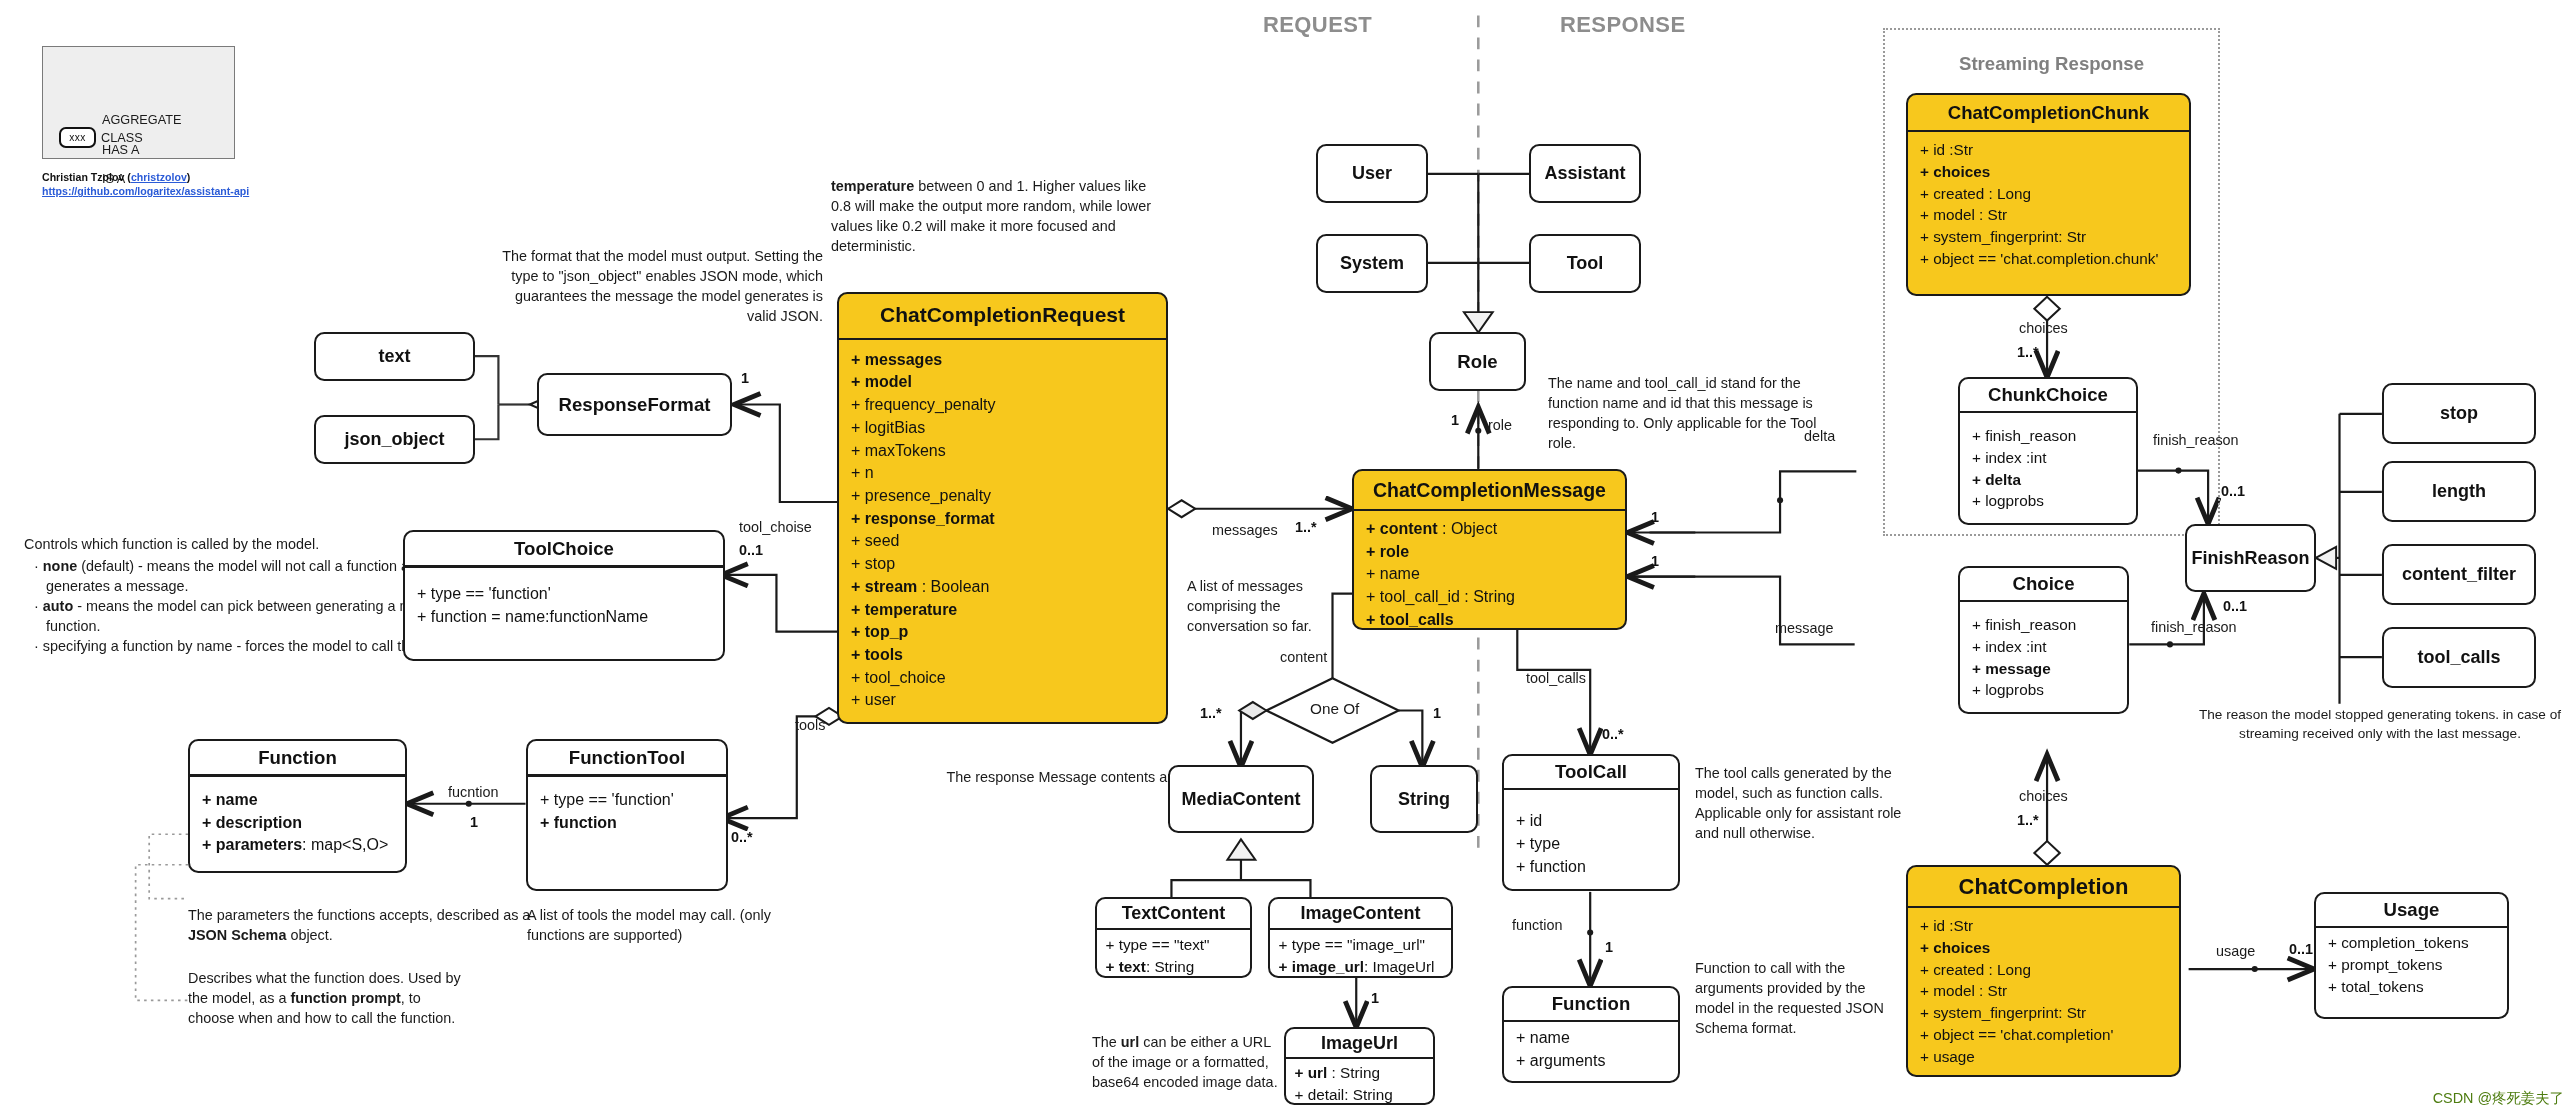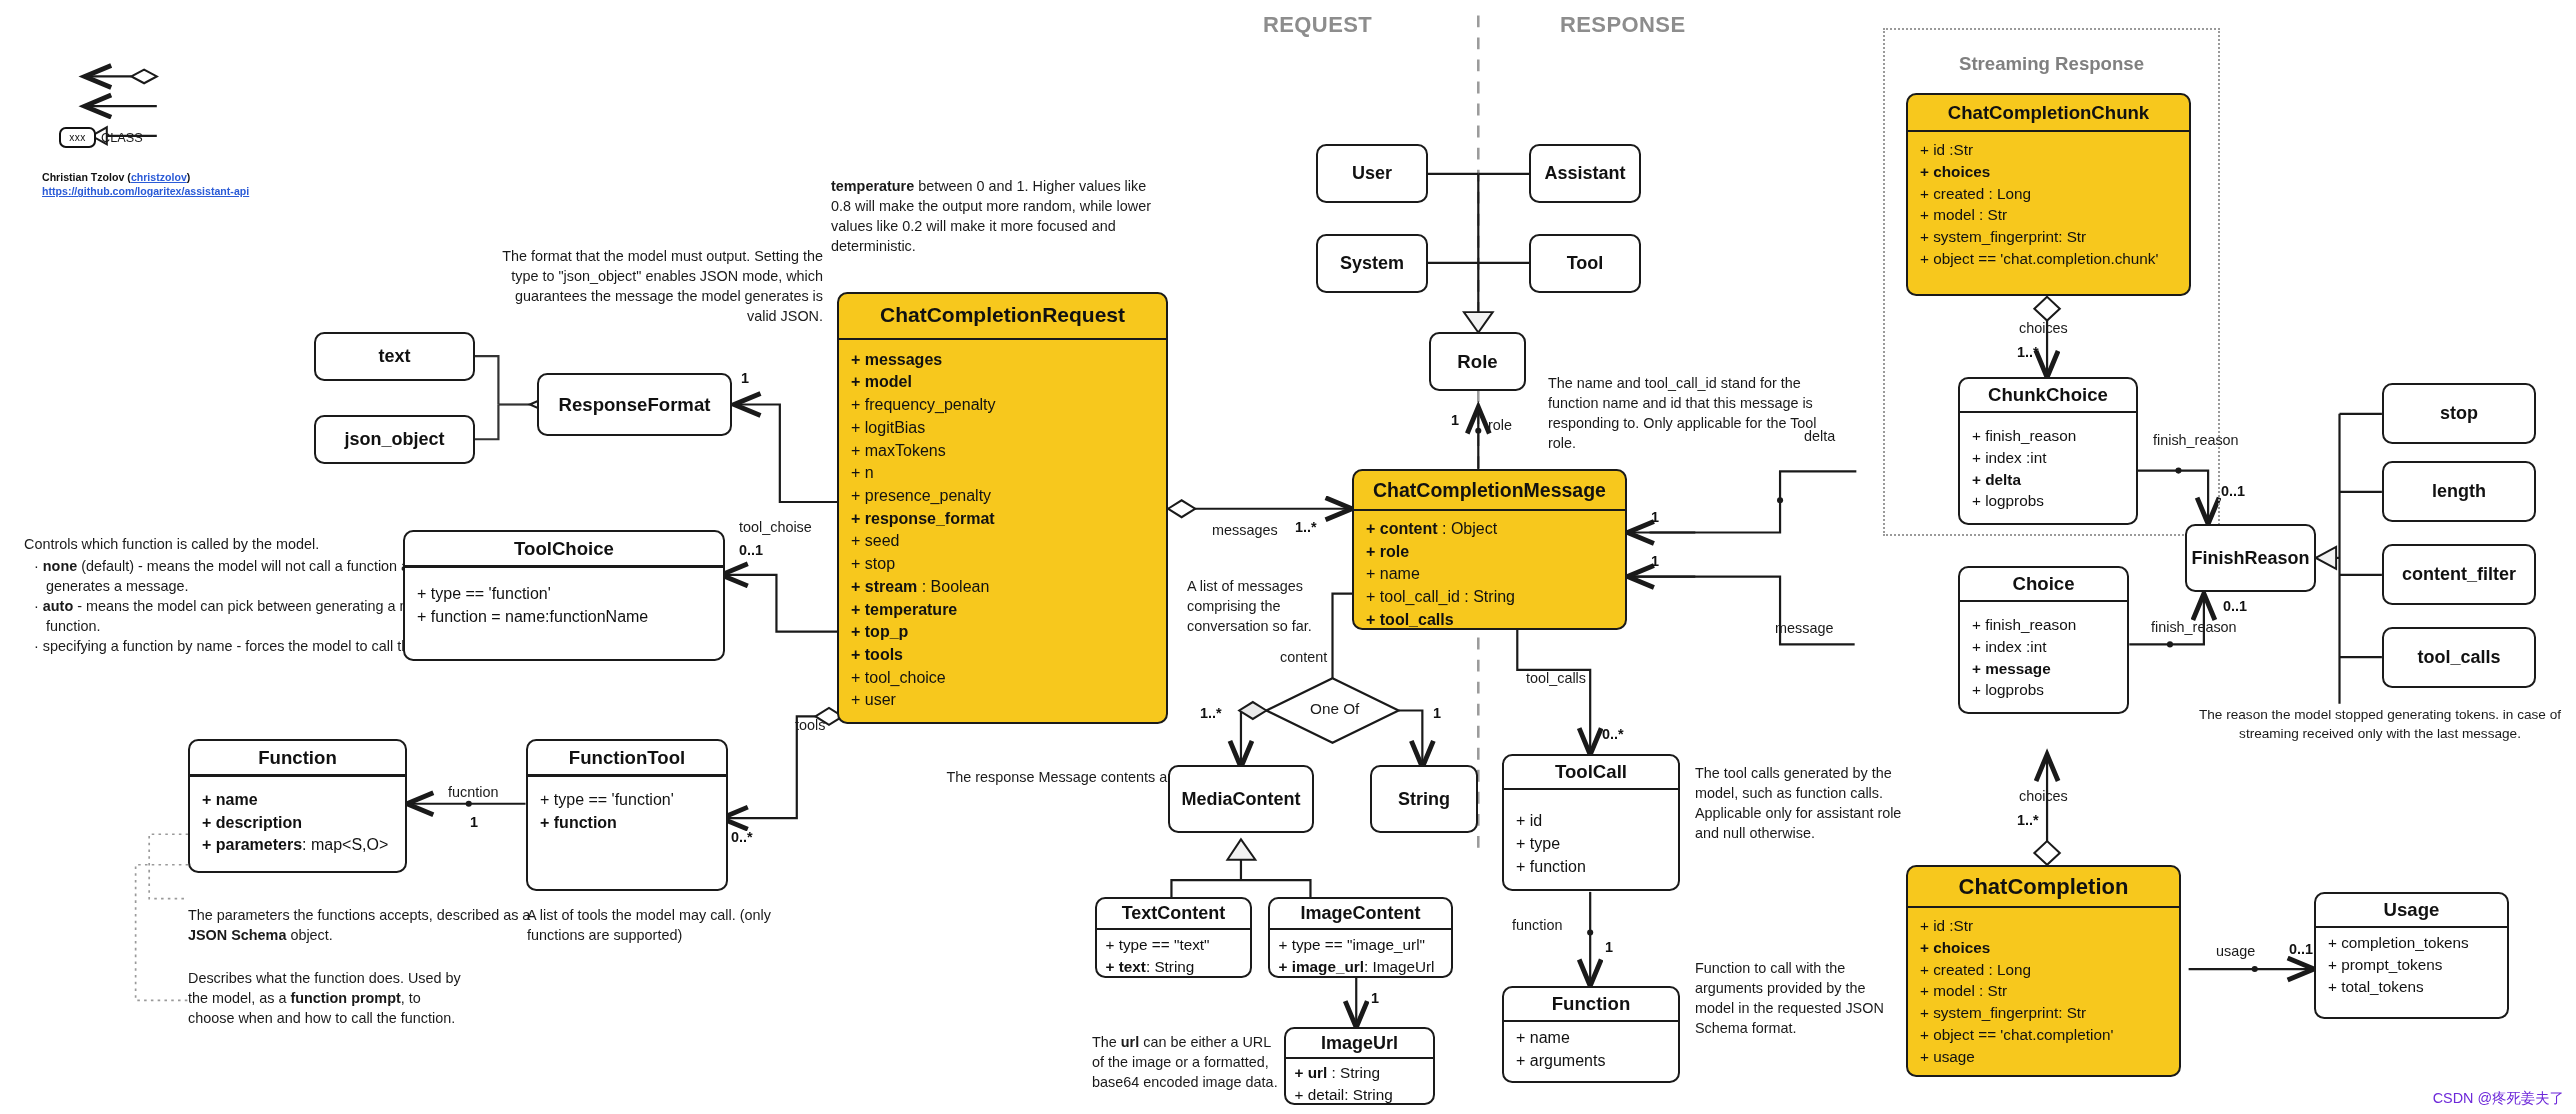--- a/index.html
+++ b/index.html
@@ -59,21 +59,21 @@
   .credit a, .credit .lnk{color:#2b5bd7;text-decoration:underline;}
 
   
   .streambox{
     position:absolute;left:1883px;top:28px;width:337px;height:508px;
     border:2.5px dotted #9a9a9a;box-sizing:border-box;background:transparent;
   }
   .streamtitle{position:absolute;left:1883px;top:53px;width:337px;text-align:center;
     color:#808080;font-weight:bold;font-size:18.6px;}
 
-  .watermark{position:absolute;right:12px;bottom:6.8px;color:#6d28d9;font-size:14.4px;}
+  .watermark{position:absolute;right:12px;bottom:6.8px;color:#4d7c0f;font-size:14.4px;}
 </style>
 </head>
 <body>
 
 <div class="stage">
 
   <svg class="wires" viewBox="0 0 3039 1315">
     <defs>
       <marker id="openArrow" markerWidth="16" markerHeight="16" refX="13" refY="6" orient="auto">
         <path d="M1,1 L13,6 L1,11" fill="none" stroke="#1a1a1a" stroke-width="2.2"></path>
@@ -175,20 +175,26 @@
     <path d="M2760,678 L2810,678" fill="none" stroke="#1a1a1a" stroke-width="2.6"></path>
     <path d="M2760,775 L2810,775" fill="none" stroke="#1a1a1a" stroke-width="2.6"></path>
 
     <path d="M2415,1020 L2415,1000 L2415,890" fill="none" stroke="#1a1a1a" stroke-width="2.6" marker-end="url(#openArrow)"></path>
     <path d="M2415,1020 L2400,1006 L2415,992 L2430,1006 Z" fill="#ffffff" stroke="#1a1a1a" stroke-width="2.4"></path>
 
     <path d="M2582,1143 L2730,1143" fill="none" stroke="#1a1a1a" stroke-width="2.6" marker-end="url(#openArrow)"></path>
     <circle cx="2660" cy="1143" r="3.6" fill="#1a1a1a"></circle>
   </svg>
 
+  <div class="legend">
+    <span class="row" style="top:66px;">AGGREGATE</span>
+    <span class="row" style="top:96px;">HAS A</span>
+    <span class="row" style="top:125px;">IS A</span>
+
+  </div>
   <div class="legend" style="top:46px;background:transparent;border:none;pointer-events:none;">
     <div class="xxxbox">xxx</div>
     <span class="row" style="top:85px;">CLASS</span>
   </div>
 
   <div class="credit">
     <div>
       <span>Christian Tzolov (</span><span class="lnk">christzolov</span><span>)</span>
     </div>
     <div class="lnk">https://github.com/logaritex/assistant-api</div>

